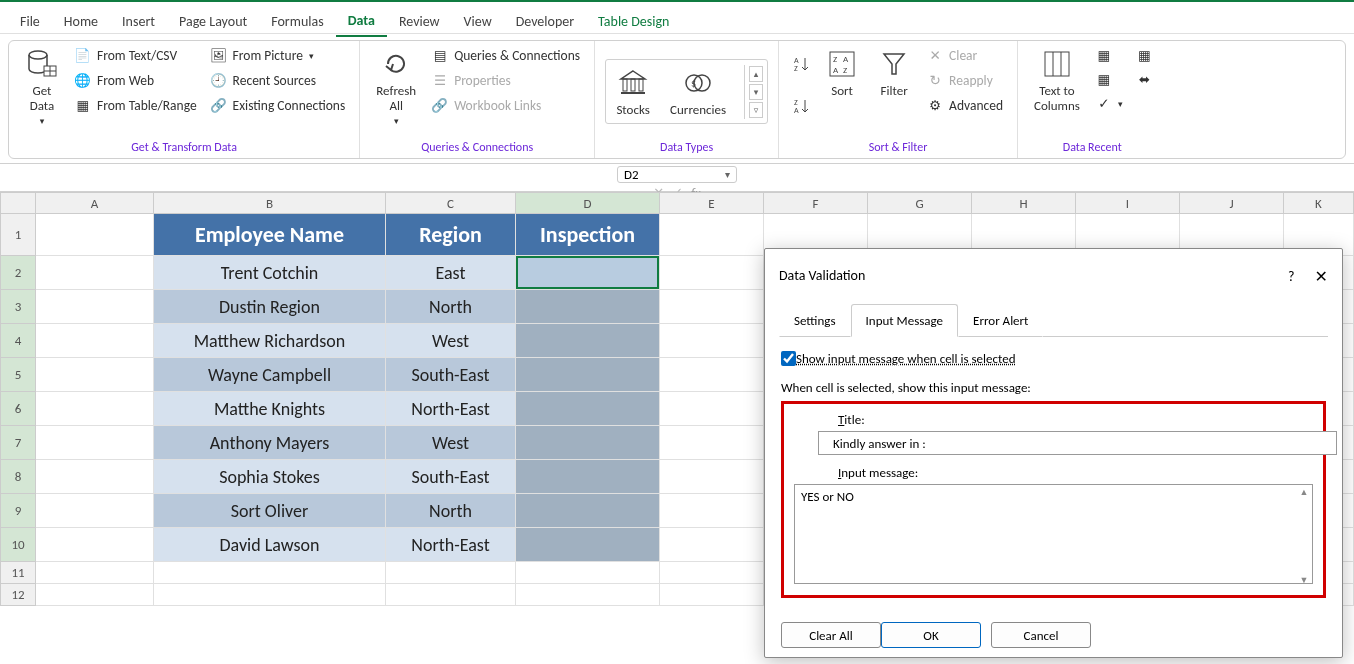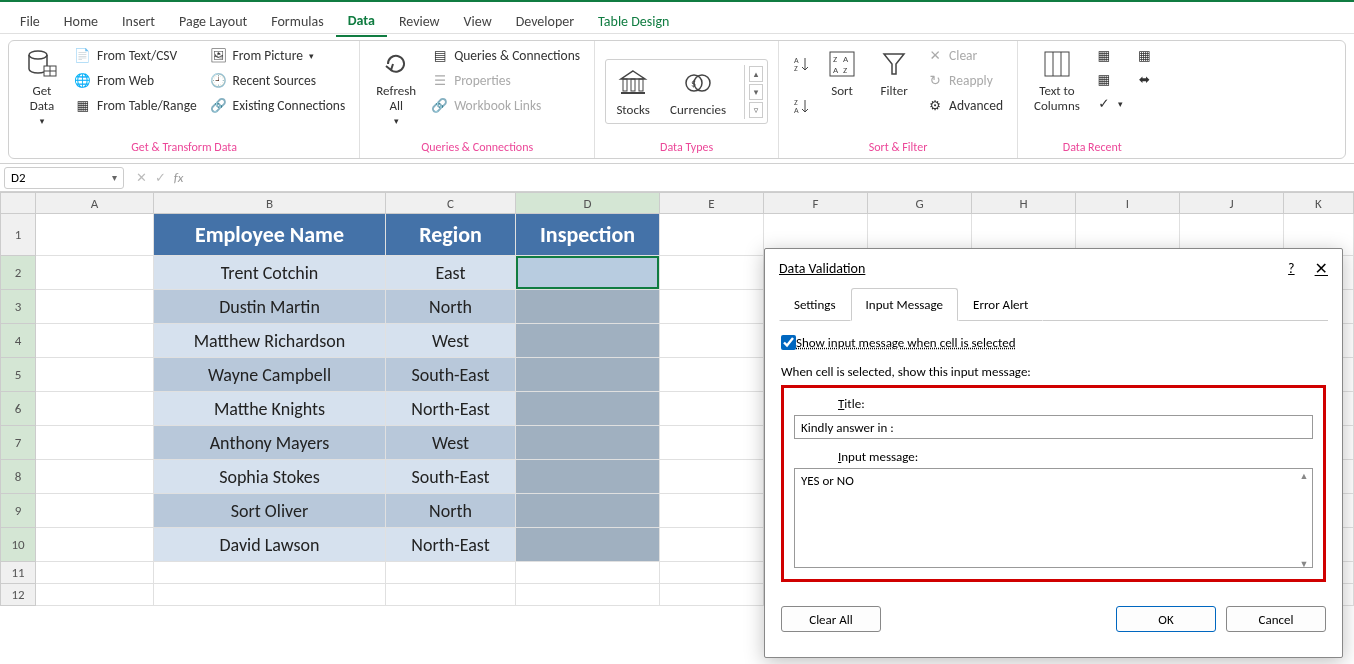--- a/index.html
+++ b/index.html
@@ -12,33 +12,33 @@
 .menubar { display: flex; align-items: center; height: 32px; padding: 0 8px; border-bottom: 1px solid #e0e0e0; }
 .menubar .item { padding: 6px 12px; font-size: 14px; color: #444; cursor: pointer; margin-top: 7px; }
 .menubar .item.active { color: #107c41; border-bottom: 2px solid #107c41; font-weight: 600; }
 .menubar .item.contextual { color: #107c41; }
 
 
 .ribbon { display: flex; height: 130px; border-bottom: 1px solid #d0d0d0; background: #fff; padding: 4px 0 0 0; }
 .ribbon-inner { display: flex; border: 1px solid #d0d0d0; border-radius: 6px; margin: 2px 8px 4px 8px; flex: 1; }
 .group { display: flex; flex-direction: column; border-right: 1px solid #e0e0e0; padding: 4px 10px 2px 10px; }
 .group-body { flex: 1; display: flex; align-items: flex-start; gap: 6px; }
-.group-label { text-align: center; font-size: 12px; color: #ec4899; padding: 2px 0; }
+.group-label { text-align: center; font-size: 12px; color: #6d28d9; padding: 2px 0; }
 .rcol { display: flex; flex-direction: column; gap: 4px; }
 .rbtn { display: flex; align-items: center; gap: 6px; font-size: 13.5px; color: #333; padding: 2px 4px; cursor: pointer; white-space: nowrap; }
 .rbtn.disabled { color: #aaa; }
 .rbtn .icn { width: 16px; height: 16px; display: inline-flex; align-items: center; justify-content: center; }
 .big { display: flex; flex-direction: column; align-items: center; gap: 2px; font-size: 13px; color: #333; padding: 2px 6px; cursor: pointer; }
 .big .bigicn { width: 34px; height: 34px; display: flex; align-items: center; justify-content: center; }
 .datatype-gallery { display: flex; align-items: center; gap: 8px; border: 1px solid #d0d0d0; padding: 4px; border-radius: 3px; }
 .scroller { display: flex; flex-direction: column; border-left: 1px solid #d0d0d0; padding-left: 4px; margin-left: 4px; }
 .scroller div { width: 14px; height: 16px; display: flex; align-items: center; justify-content: center; font-size: 9px; color: #666; cursor: pointer; border: 1px solid #ccc; margin: 1px 0; }
 
 
-.fbar { display: flex; align-items: center; height: 28px; border-bottom: 1px solid #d0d0d0; }
+.fbar { display: flex; align-items: center; height: 28px; border-bottom: 1px solid #d0d0d0; flex-direction: column; }
 .namebox { width: 120px; border: 1px solid #ccc; margin: 2px 4px; height: 22px; display: flex; align-items: center; justify-content: space-between; padding: 0 6px; font-size: 13px; border-radius: 3px; }
 .fxbtns { display: flex; align-items: center; gap: 8px; padding: 0 8px; color: #999; font-size: 13px; }
 .fxinput { flex: 1; height: 22px; border: none; outline: none; font-size: 13px; padding: 0 6px; }
 
 
 .grid { position: relative; }
 .colheads { display: flex; }
 .corner { width: 36px; height: 22px; border: 1px solid #ccc; background: #f0f0f0; }
 .ch { height: 22px; border: 1px solid #ccc; border-left: none; background: #f0f0f0; text-align: center; font-size: 13px; color: #555; line-height: 22px; }
 .ch.sel { background: #d4e6d4; }
@@ -58,39 +58,39 @@
 
 .thdr { background: #4472a8; color: #fff; font-weight: 600; font-size: 22px; }
 .td-light { background: #d6e1ee; color: #222; }
 .td-dark { background: #b8c8da; color: #222; }
 .sel-range-first { box-shadow: inset 0 0 0 2px #107c41; }
 .sel-range { background: #a0b0c0; }
 .sel-light { background: #b8cce0; }
 
 
 .dialog { position: absolute; left: 764px; top: 248px; width: 579px; height: 410px; background: #fff; border: 1px solid #888; box-shadow: 0 4px 20px rgba(0,0,0,0.25); border-radius: 2px; }
-.dialog-title { display: flex; align-items: center; justify-content: space-between; padding: 10px 14px; font-size: 14px; text-decoration: underline; }
+.dialog-title { display: flex; align-items: flex-start; justify-content: space-between; padding: 18px 14px; font-size: 14px; }
 .dialog-title .right { display: flex; gap: 20px; align-items: center; }
 .dlg-tabs { display: flex; padding: 0 14px; }
 .dlg-tab { padding: 8px 14px; font-size: 13px; border: 1px solid transparent; cursor: pointer; }
 .dlg-tab.active { border: 1px solid #ccc; border-bottom: 1px solid #fff; background: #fff; border-radius: 3px 3px 0 0; }
 .dlg-tab:not(.active) { border-bottom: 1px solid #ccc; }
 .dlg-tabline { border-bottom: 1px solid #ccc; flex: 1; }
 .dlg-body { padding: 14px 16px; font-size: 13px; }
 .chkrow { display: flex; align-items: center; }
 .chkrow input { accent-color: #0067c0; width: 15px; height: 15px; }
 .chkrow label { text-decoration: underline dotted; }
 .redbox { border: 3px solid #d00000; padding: 8px 10px; margin-top: 6px; }
 .fld-label { font-size: 13px; margin-bottom: 4px; margin-left: 44px; }
-.fld-input { width: 100%; height: 24px; border: 1px solid #999; padding: 2px 6px; font-size: 13px; }
+.fld-input { width: 100%; height: 24px; border: 1px solid #999; padding: 2px 14px; font-size: 13px; margin-left: 24px; }
 .fld-textarea { width: 100%; height: 100px; border: 1px solid #999; padding: 4px 6px; font-size: 13px; resize: none; position: relative; }
 .ta-wrap { position: relative; }
 .ta-scroll { position: absolute; right: 2px; top: 2px; bottom: 2px; width: 14px; display: flex; flex-direction: column; justify-content: space-between; }
 .ta-scroll div { font-size: 9px; color: #888; text-align: center; }
-.dlg-footer { display: flex; justify-content: space-between; padding: 10px 16px; }
+.dlg-footer { display: flex; padding: 10px 16px; }
 .btn { min-width: 100px; height: 26px; border: 1px solid #888; background: #fdfdfd; border-radius: 3px; font-size: 13px; cursor: pointer; }
 .btn.primary { border: 1px solid #0067c0; }
 
 svg { display: block; }
 </style>
 </head>
 <body>
 
 <div class="topline"></div>
 
@@ -381,21 +381,21 @@
         <div class="cell cF"></div>
         <div class="cell cG"></div>
         <div class="cell cH"></div>
         <div class="cell cI"></div>
         <div class="cell cJ"></div>
         <div class="cell cK"></div>
     </div>
     <div class="row">
       <div class="rowhead sel" style="line-height:34px;">3</div>
       <div class="cell cA"></div>
-      <div class="cell cB td-dark">Dustin Martin</div>
+      <div class="cell cB td-dark">Dustin Region</div>
       <div class="cell cC td-dark">North</div>
       <div class="cell cD sel-range"></div>
       <div class="cell cE"></div>
         <div class="cell cF"></div>
         <div class="cell cG"></div>
         <div class="cell cH"></div>
         <div class="cell cI"></div>
         <div class="cell cJ"></div>
         <div class="cell cK"></div>
     </div>

